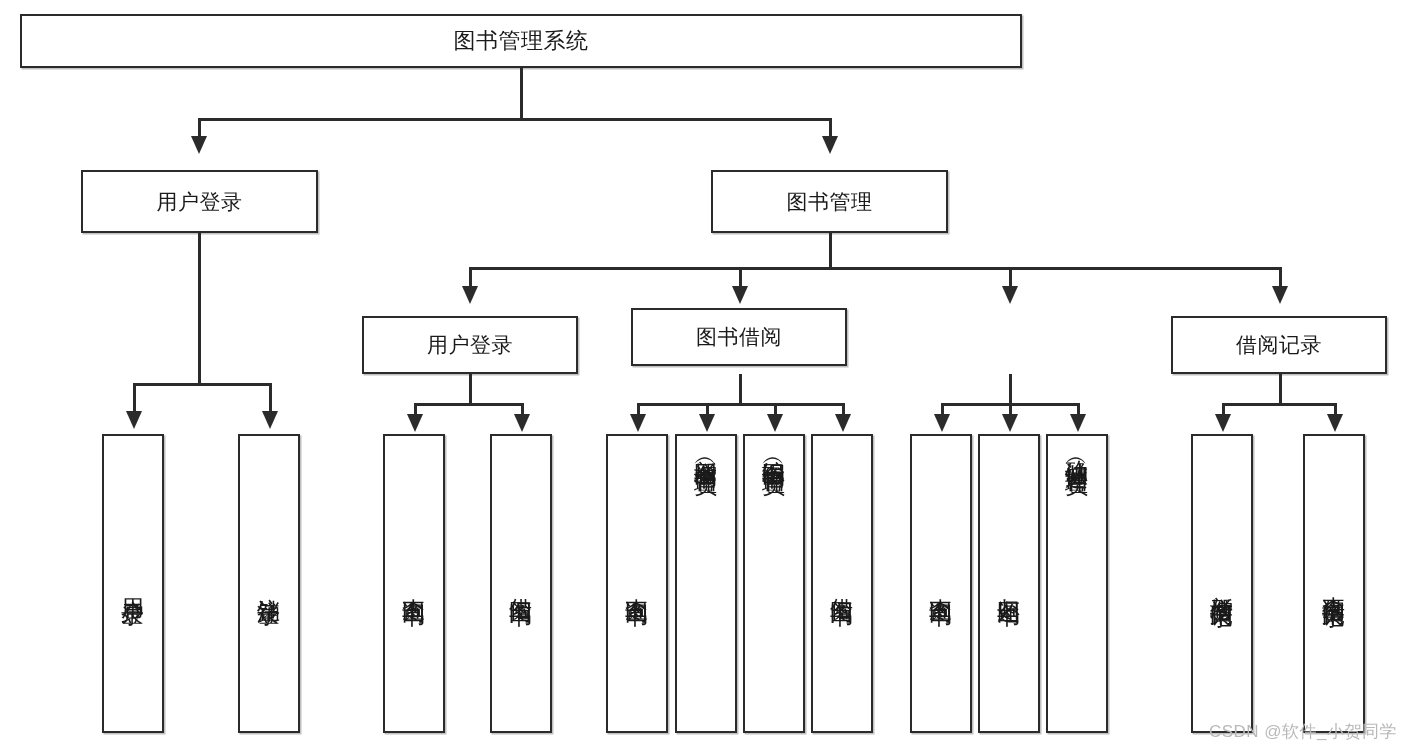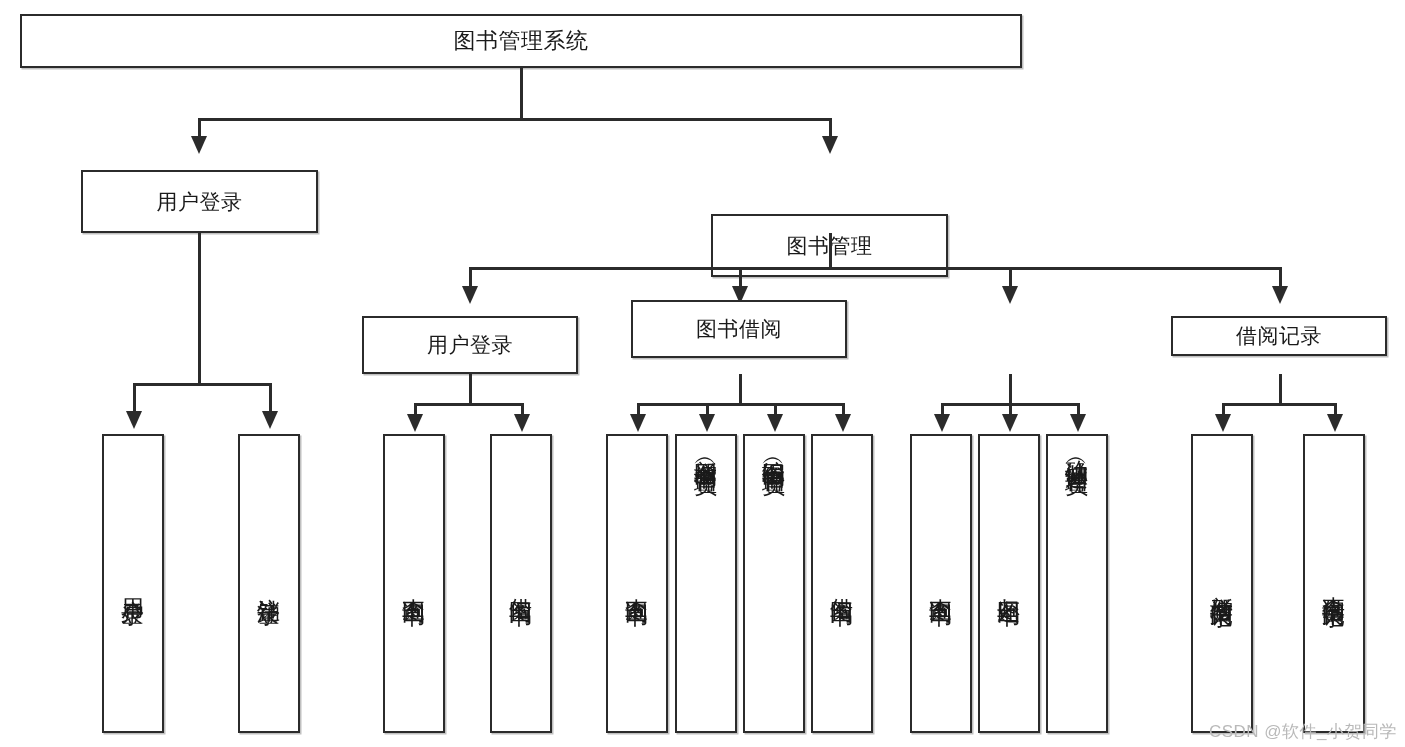--- a/index.html
+++ b/index.html
@@ -99,21 +99,21 @@
   <div class="ln h" style="left:198px; top:118px; width:633px;"></div>
 
   <div class="ln v" style="left:198px; top:118px; height:22px;"></div>
   <div class="arrow" style="left:191px; top:136px;"></div>
   <div class="ln v" style="left:829px; top:118px; height:22px;"></div>
   <div class="arrow" style="left:822px; top:136px;"></div>
 
   <div class="node horiz" style="left:81px; top:170px; width:237px; height:63px;">
     <span class="lbl">用户登录</span>
   </div>
-  <div class="node horiz" style="left:711px; top:170px; width:237px; height:63px;margin-top:44px;">
+  <div class="node horiz" style="left:711px; top:170px; width:237px; height:63px;">
     <span class="lbl">图书管理</span>
   </div>
 
   <div class="ln v" style="left:198px; top:233px; height:152px;"></div>
   <div class="ln h" style="left:133px; top:383px; width:137px;"></div>
   <div class="ln v" style="left:133px; top:383px; height:30px;"></div>
   <div class="arrow" style="left:126px; top:411px;"></div>
   <div class="ln v" style="left:269px; top:383px; height:30px;"></div>
   <div class="arrow" style="left:262px; top:411px;"></div>
 
@@ -124,24 +124,24 @@
   <div class="ln v" style="left:739px; top:267px; height:22px;"></div>
   <div class="arrow" style="left:732px; top:286px;"></div>
   <div class="ln v" style="left:1009px; top:267px; height:22px;"></div>
   <div class="arrow" style="left:1002px; top:286px;"></div>
   <div class="ln v" style="left:1279px; top:267px; height:22px;"></div>
   <div class="arrow" style="left:1272px; top:286px;"></div>
 
   <div class="node horiz" style="left:362px; top:316px; width:216px; height:58px;">
     <span class="lbl">用户登录</span>
   </div>
-  <div class="node horiz" style="left:631px; top:300px; width:216px; height:58px;">
+  <div class="node horiz" style="left:631px; top:308px; width:216px; height:58px;">
     <span class="lbl">图书借阅</span>
   </div>
-  <div class="node horiz" style="left:1171px; top:316px; width:216px; height:40px;">
+  <div class="node horiz" style="left:1171px; top:316px; width:216px; height:58px;">
     <span class="lbl">借阅记录</span>
   </div>
 
   <div class="ln v" style="left:469px; top:374px; height:31px;"></div>
   <div class="ln h" style="left:414px; top:403px; width:110px;"></div>
   <div class="ln v" style="left:414px; top:403px; height:14px;"></div>
   <div class="arrow" style="left:407px; top:414px;"></div>
   <div class="ln v" style="left:521px; top:403px; height:14px;"></div>
   <div class="arrow" style="left:514px; top:414px;"></div>
 

